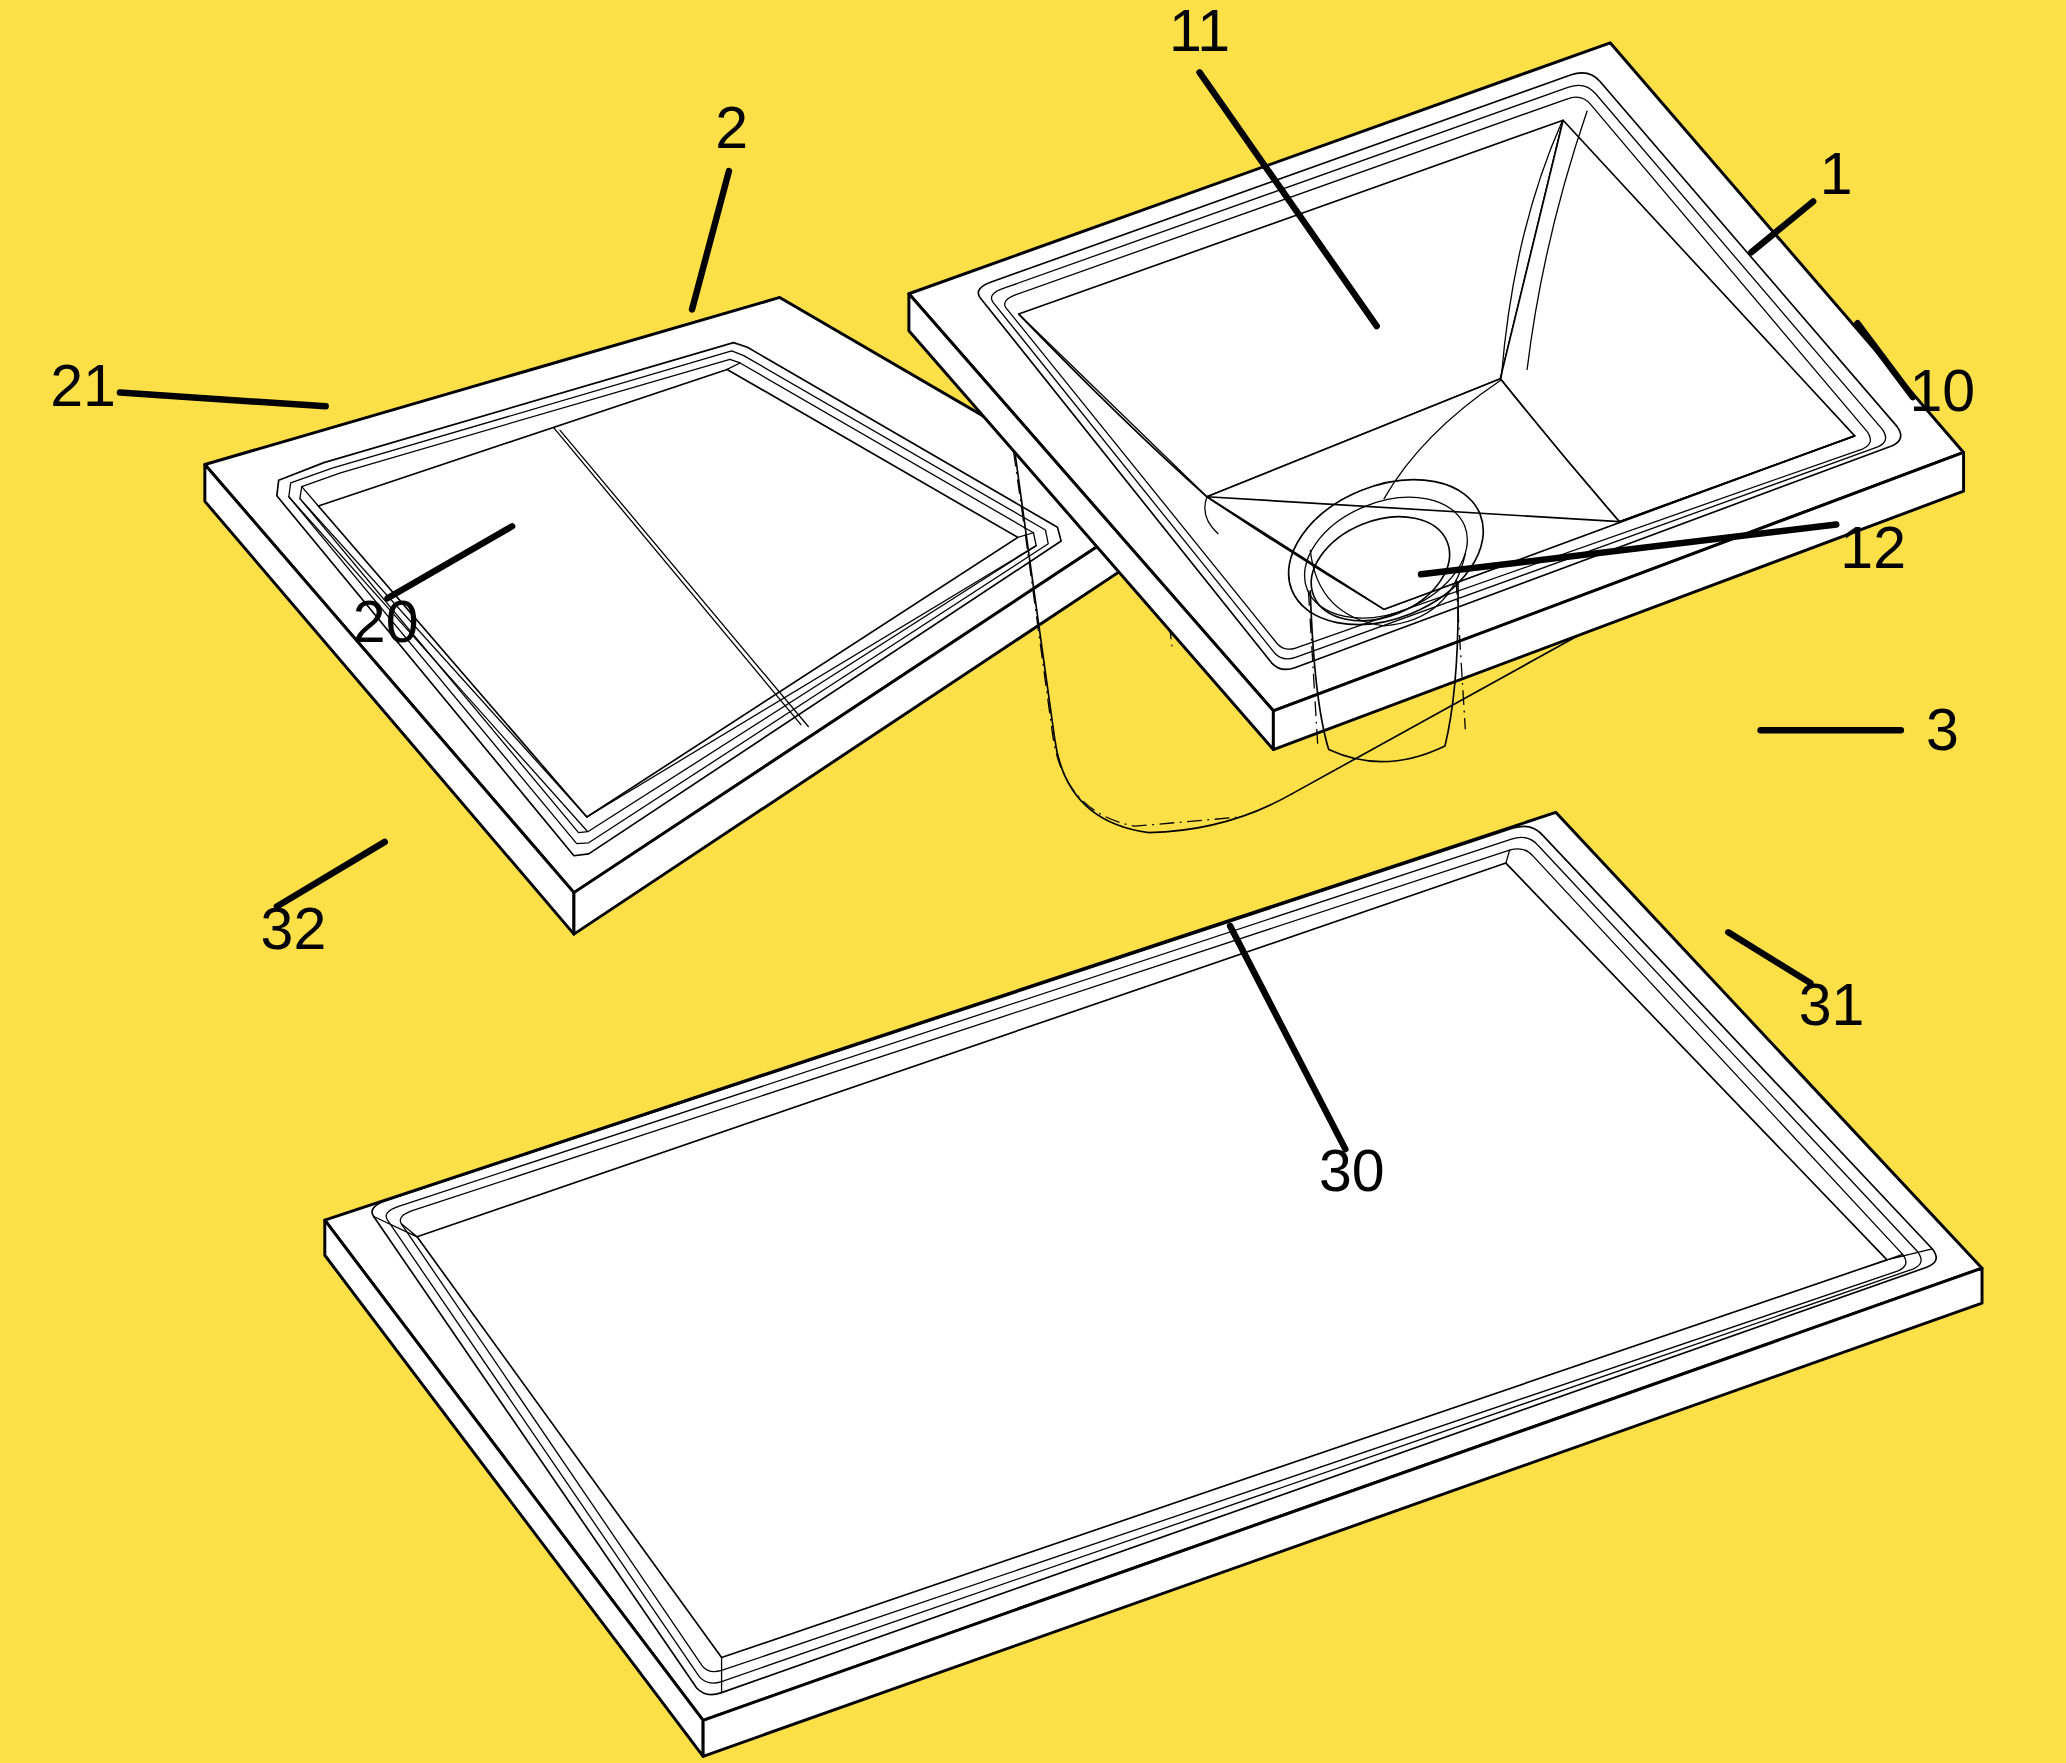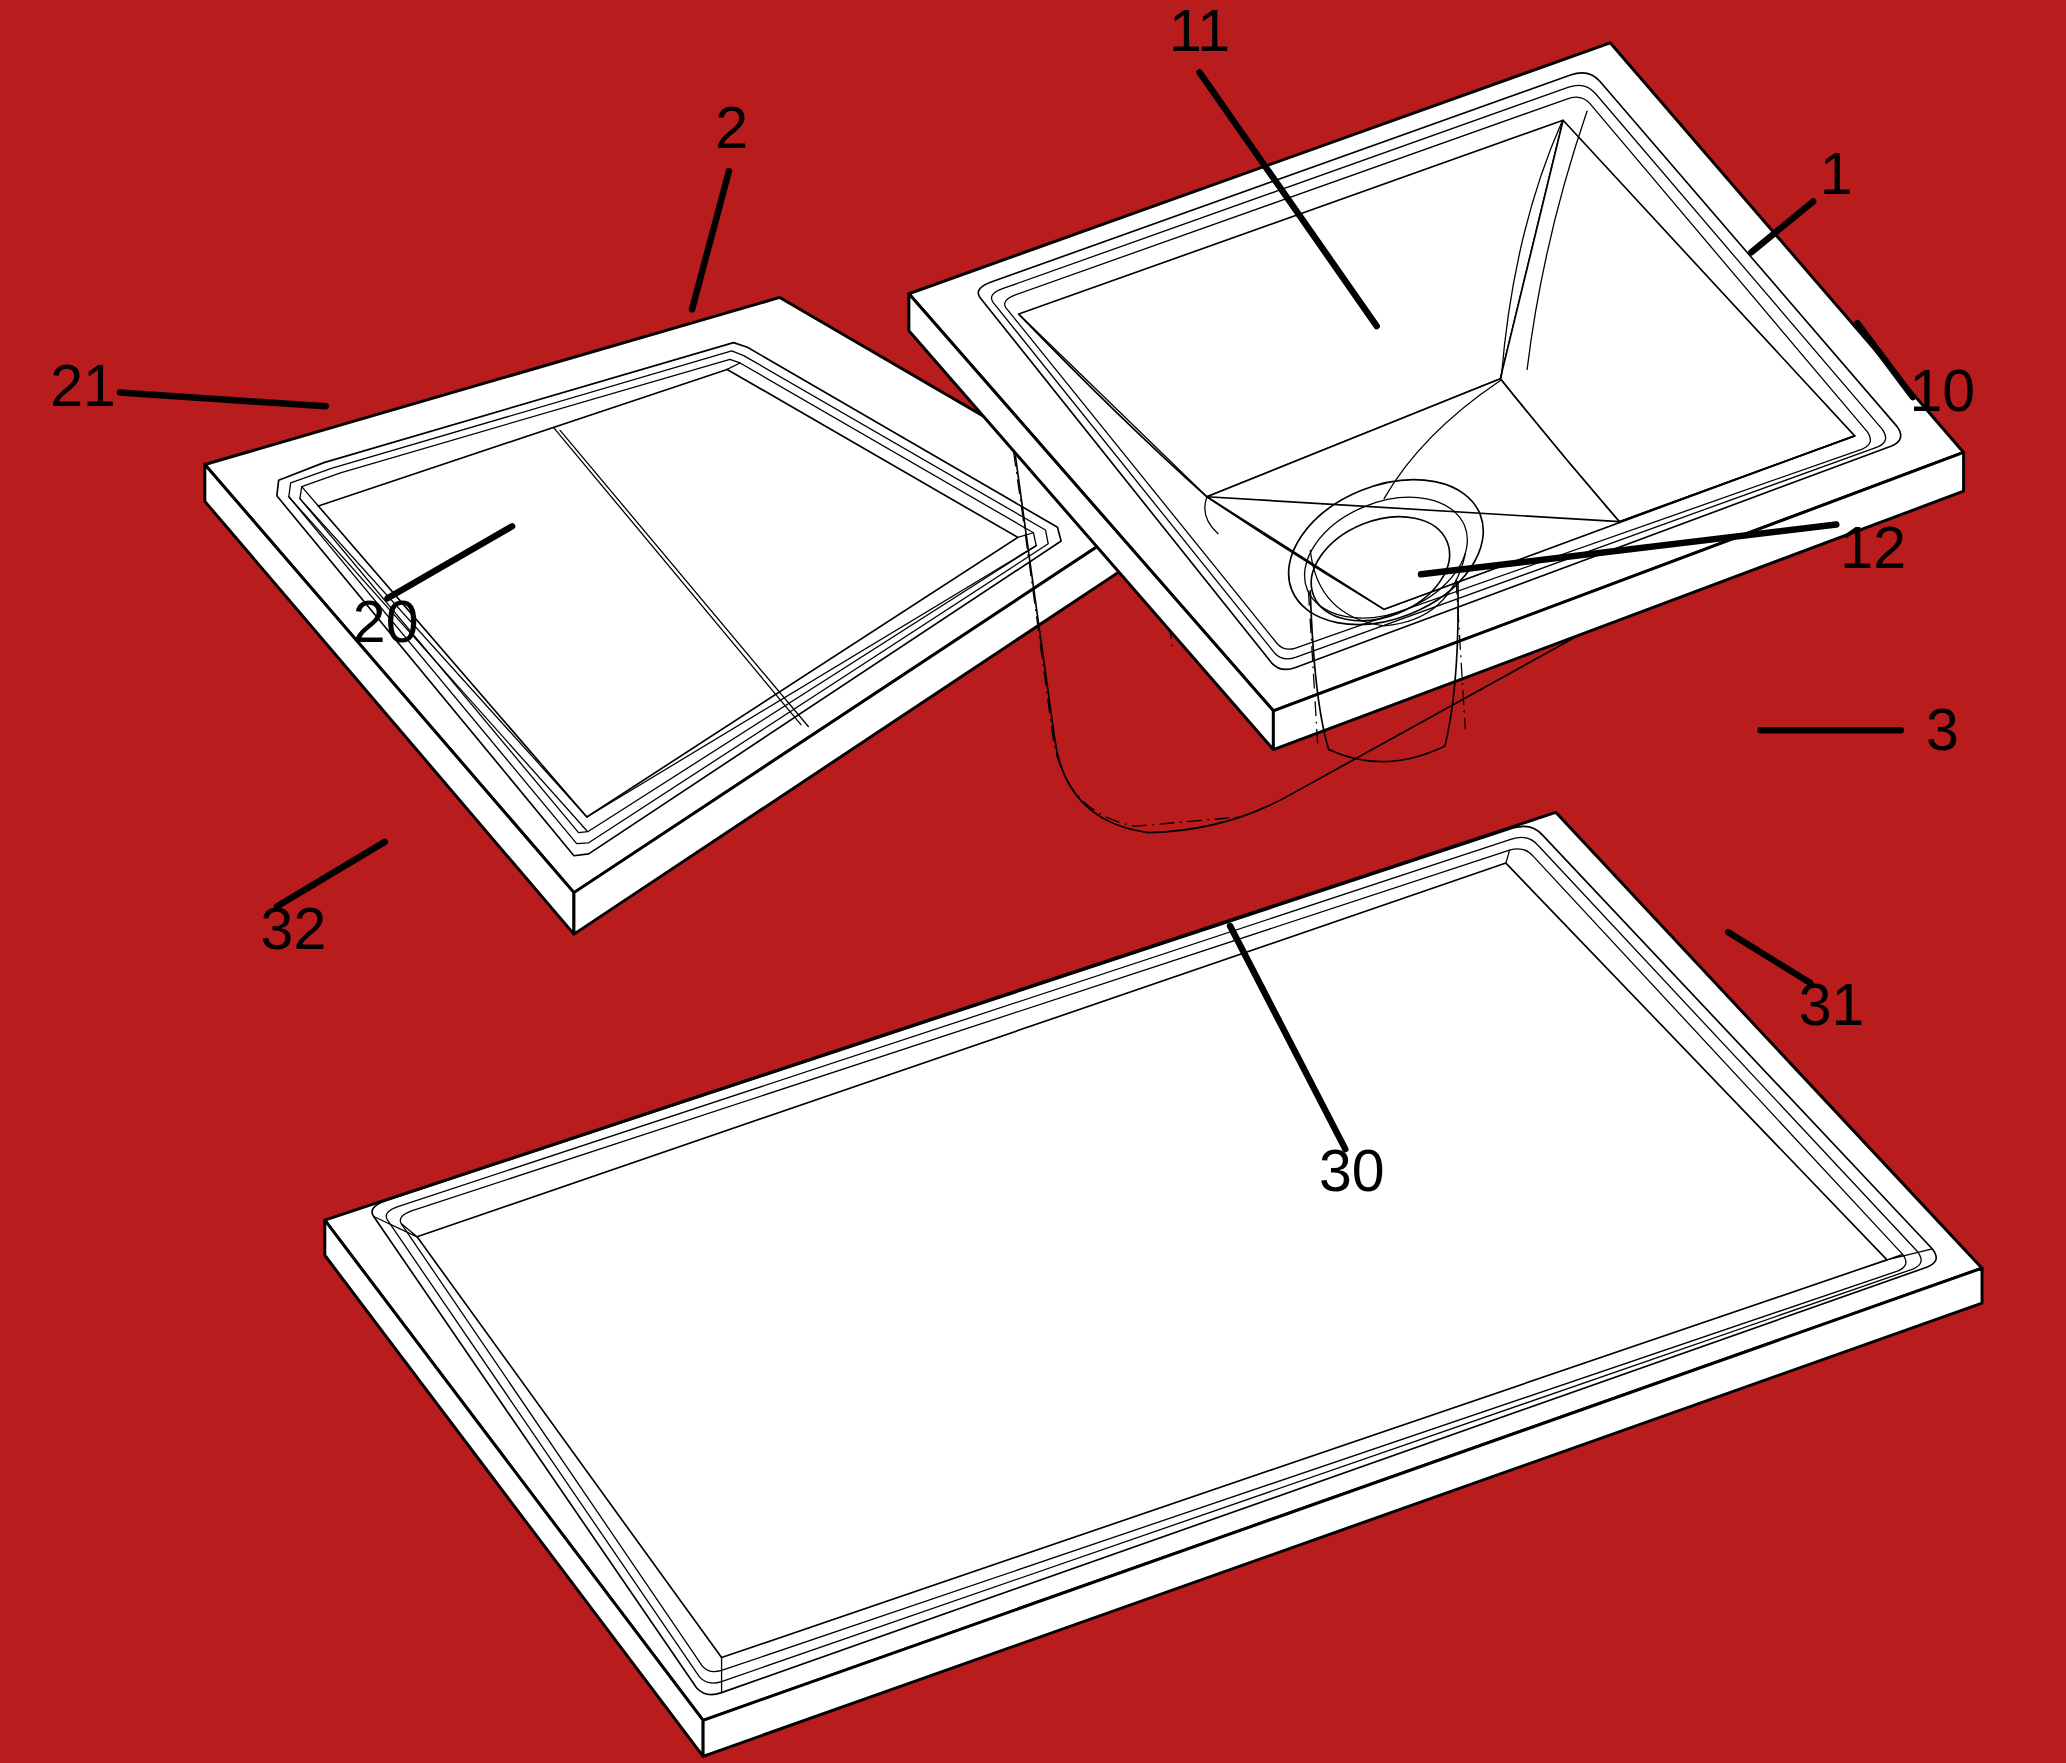--- a/index.html
+++ b/index.html
@@ -8,21 +8,21 @@
     padding: 0;
     background: #ffffff;
   }
   body {
     font-family: "Liberation Sans", sans-serif;
   }
   #sheet {
     position: relative;
     width: 2066px;
     height: 1764px;
-    background: #b91c1c;
+    background: #fde047;
     overflow: hidden;
   }
   #drawing {
     position: absolute;
     left: 0;
     top: 0;
     width: 2066px;
     height: 1764px;
   }
   .ref-num {

